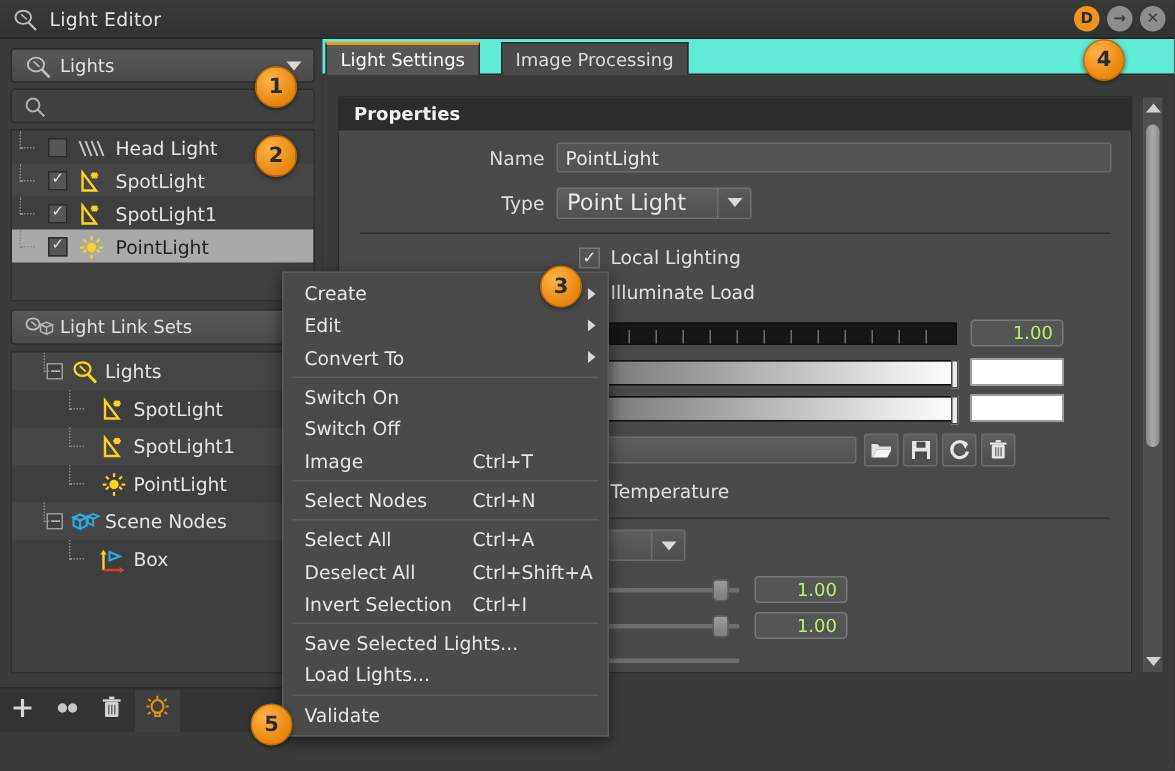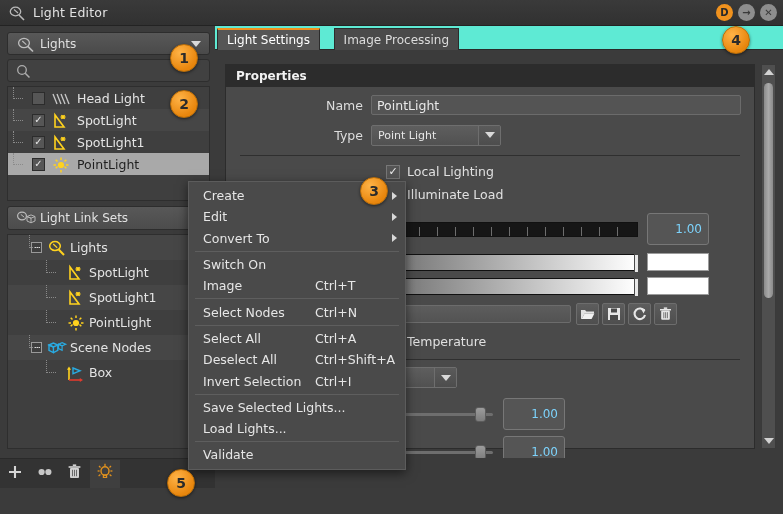--- a/index.html
+++ b/index.html
@@ -150,43 +150,43 @@
   .field-label { width:145px; text-align:right; padding-right:8px; font-size:12.5px; color:#dddddd; }
   .txtinput {
     height:20px; background:#545454; border:1px solid #6b6b6b; border-radius:2px;
     color:#e8e8e8; font-family:inherit; font-size:12.5px; padding:0 5px; outline:none;
   }
   .combo {
     height:21px; background:linear-gradient(#5e5e5e,#515151);
     border:1px solid #6e6e6e; border-radius:2px;
     display:flex; align-items:center; position:relative;
   }
-  .combo .ctext { padding-left:6px; font-size:11px; color:#e6e6e6; }
+  .combo .ctext { padding-left:6px; font-size:15px; color:#e6e6e6; }
   .combo .cbtn {
     position:absolute; right:0; top:0; bottom:0; width:22px;
     border-left:1px solid #6e6e6e; background:linear-gradient(#5a5a5a,#4d4d4d);
     display:flex; align-items:center; justify-content:center;
   }
   .divider { height:1px; background:#2f2f2f; margin:8px 14px 0 14px; }
   .chk-row { display:flex; align-items:center; margin-top:8px; padding-left:160px; }
   .chkbox {
     width:14px;height:14px;background:#545454;border:1px solid #777;
     display:flex;align-items:center;justify-content:center;color:#efefef;font-size:11px;
   }
   .chk-label { margin-left:7px; font-size:12.5px; color:#e0e0e0; }
 
   .tickbar {
     height:15px; background:#161616; border:1px solid #111;
     position:relative; overflow:hidden;
   }
   .tickbar i { position:absolute; top:4px; width:1px; height:11px; background:#6d6d6d; }
   .valbox {
-    height:32px; width:62px; background:#555; border:1px solid #777; border-radius:3px;
+    height:18px; width:62px; background:#555; border:1px solid #777; border-radius:3px;
     display:flex; align-items:center; justify-content:flex-end; padding-right:6px;
-    font-size:12px; color:#7dd3fc;
+    font-size:12px; color:#bef264;
   }
   .gradbar {
     height:17px; background:linear-gradient(to right,#1a1a1a,#ffffff);
     border:1px solid #111; position:relative;
   }
   .gradbar .handle {
     position:absolute; right:-2px; top:-1px; width:5px; height:19px;
     background:#e9e9e9; border:1px solid #4a4a4a;
   }
   .whitebox { height:18px; width:62px; background:#fff; border:1px solid #9b9b9b; }
@@ -689,20 +689,23 @@
     </div>
     <div class="mi">
       <span>Convert To</span>
       <span class="sub"></span>
     </div>
     <div class="msep"></div>
     <div class="mi">
       <span>Switch On</span>
     </div>
     <div class="mi">
+      <span>Switch Off</span>
+    </div>
+    <div class="mi">
       <span>Image</span>
       <span class="sc">Ctrl+T</span>
     </div>
     <div class="msep"></div>
     <div class="mi">
       <span>Select Nodes</span>
       <span class="sc">Ctrl+N</span>
     </div>
     <div class="msep"></div>
     <div class="mi">

